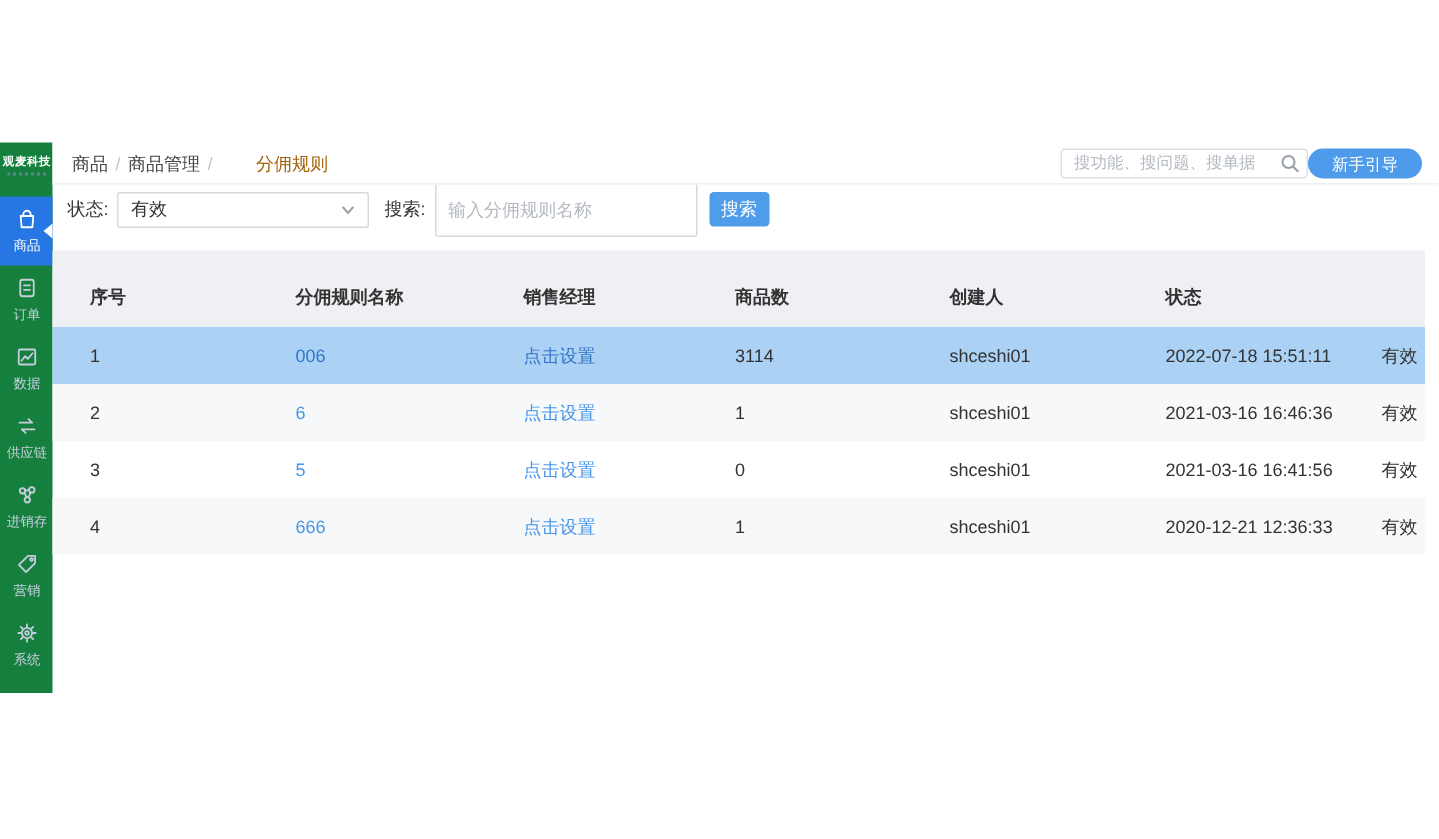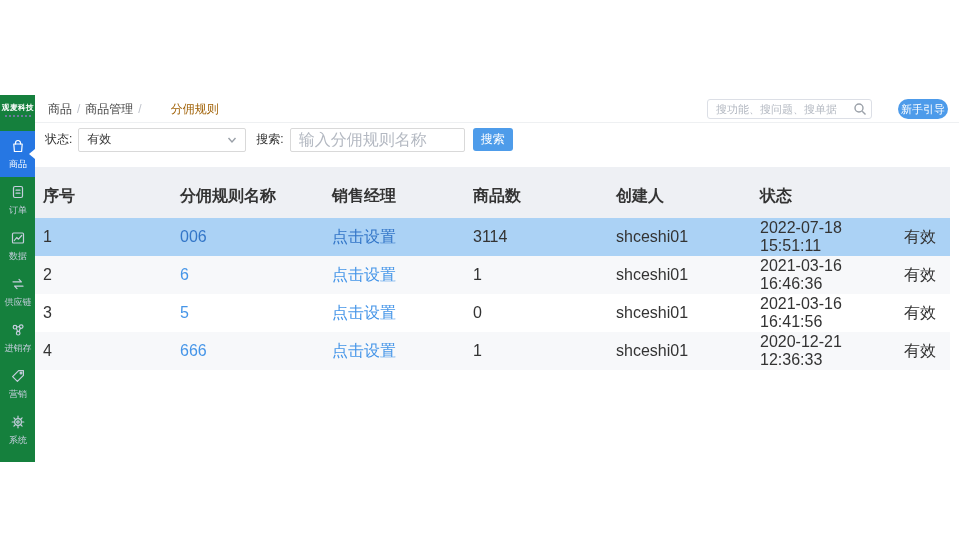--- a/index.html
+++ b/index.html
@@ -23,32 +23,32 @@
   .content { position:absolute; left:35px; top:95px; right:0; }
 
   .crumb-bar { position:relative; height:28px; background:#fff; border-bottom:1px solid #eef0f2; }
   .crumbs { position:absolute; left:13px; top:0; line-height:28px; font-size:12px; color:#444; }
   .crumbs .sep { color:#c0c4cc; margin:0 5px; }
   .crumbs .active { color:#a16207;margin-left:24px; }
   .top-search { position:absolute; right:87px; top:4px; width:165px; height:20px; }
   .top-search input { width:100%; height:100%; border:1px solid #dcdfe6; border-radius:3px; padding:0 22px 0 8px; font-size:11px; color:#333; outline:none; }
   .top-search input::placeholder { color:#b4b9c2; }
   .mag { position:absolute; right:5px; top:3px; width:14px; height:14px; stroke:#9aa0a8; fill:none; stroke-width:1.4; }
-  .guide-btn { position:absolute; right:11px; top:4px; height:20px; padding:0 3px; background:#4d9bea; color:#fff; border:none; border-radius:10px; font-size:11px; cursor:pointer; }
+  .guide-btn { position:absolute; right:11px; top:4px; height:20px; padding:0 16px; background:#4d9bea; color:#fff; border:none; border-radius:10px; font-size:11px; cursor:pointer; }
 
   .filter-bar { height:33px; display:flex; align-items:center; padding-left:10px; font-size:12px; color:#333; }
   .f-label { margin-right:6px; }
   .mock-select { width:168px; height:24px; border:1px solid #d9d9d9; border-radius:2px; background:#fff; display:flex; align-items:center; justify-content:space-between; padding:0 8px; cursor:pointer; margin-right:10px; }
   .mock-select .chev { width:10px; height:10px; stroke:#9aa0a8; fill:none; stroke-width:1.4; }
-  .f-input { width:175px; height:24px; border:1px solid #d9d9d9; border-radius:2px; padding:0 8px; font-size:16px; color:#333; outline:none; margin-right:8px; }
+  .f-input { width:175px; height:36px; border:1px solid #d9d9d9; border-radius:2px; padding:0 8px; font-size:12px; color:#333; outline:none; margin-right:8px; }
   .f-input::placeholder { color:#b4b9c2; }
   .search-btn { height:23px; padding:0 8px; background:#4e9cea; border:none; border-radius:3px; color:#fff; font-size:12px; cursor:pointer; }
 
   .table { margin-top:11px; width:915px; }
-  .thead-row, .trow { display:grid; grid-template-columns:137px 152px 141px 143px 144px 144px 1fr; padding-left:8px; font-size:16px; }
+  .thead-row, .trow { display:grid; grid-template-columns:137px 152px 141px 143px 144px 144px 1fr; padding-left:25px; font-size:12px; }
   .thead-row { height:51px; background:#eef0f4; align-items:end; padding-bottom:11px; color:#333; font-weight:bold; }
   .trow { height:38px; align-items:center; color:#333; cursor:pointer; }
   .trow.hl { background:#abd2f5; }
   .trow.stripe { background:#f7f8fa; }
   .cell-link { color:#4595e8; cursor:pointer; }
   .trow.hl .cell-link { color:#3376c8; }
 </style>
 </head>
 <body>
 

